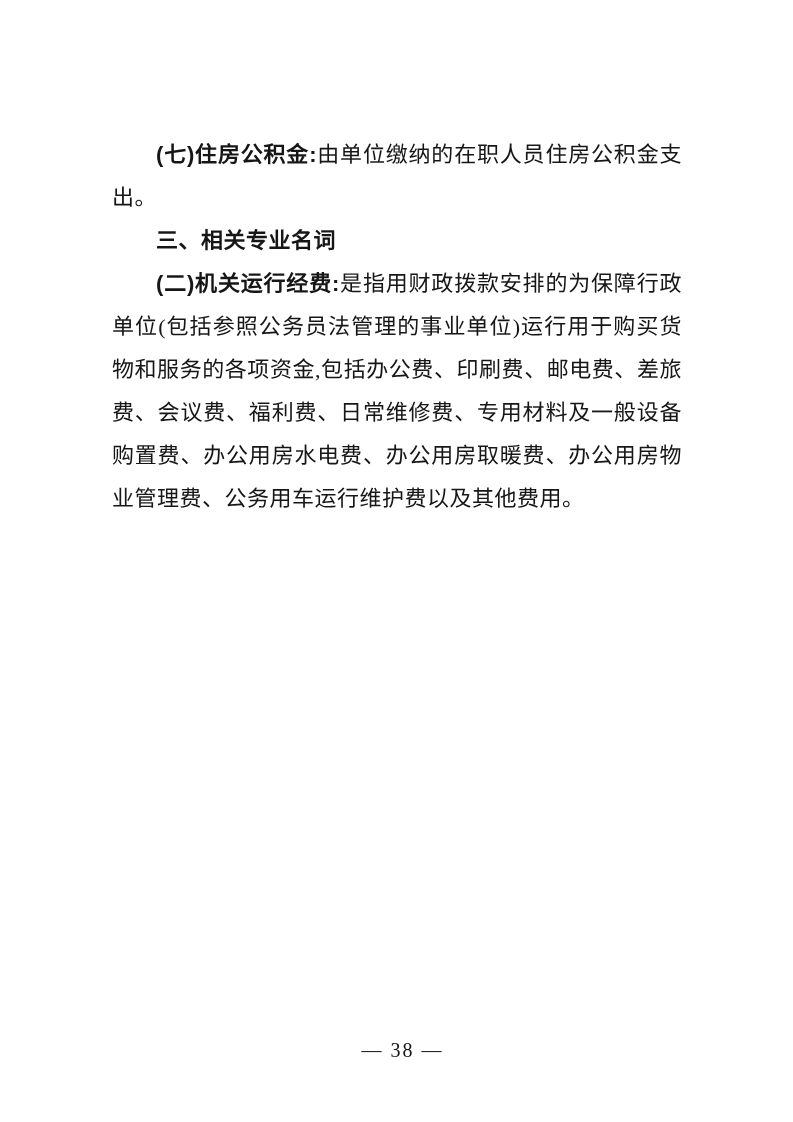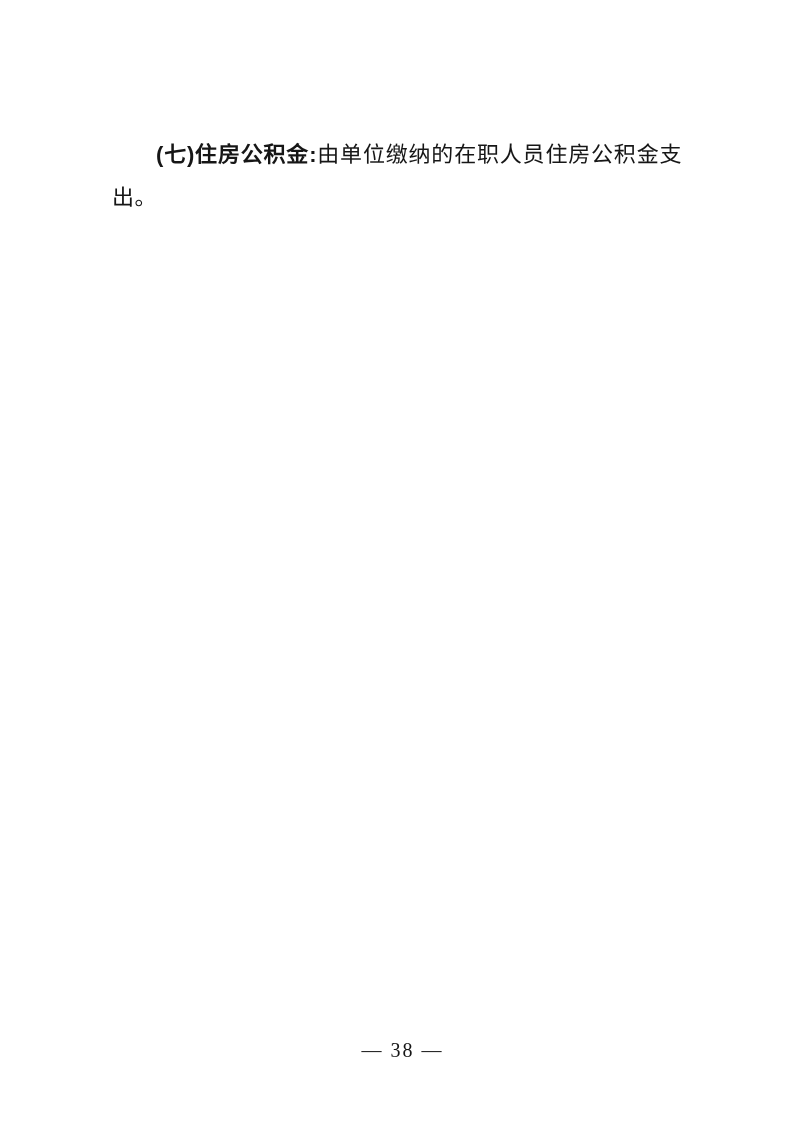--- a/index.html
+++ b/index.html
@@ -60,22 +60,24 @@
 </style>
 </head>
 <body>
 
 <div class="page">
 
   <main class="content">
 
     <p class="para"><span class="runin-label">(七)住房公积金:</span><span>由单位缴纳的在职人员住房公积金支出。</span></p>
 
+    <h2 class="section-heading">三、相关专业名词</h2>
 
 
+    <p class="para"><span class="runin-label">(二)机关运行经费:</span><span>是指用财政拨款安排的为保障行政单位(包括参照公务员法管理的事业单位)运行用于购买货物和服务的各项资金,包括办公费、印刷费、邮电费、差旅费、会议费、福利费、日常维修费、专用材料及一般设备购置费、办公用房水电费、办公用房取暖费、办公用房物业管理费、公务用车运行维护费以及其他费用。</span></p>
 
   </main>
 
   <footer class="footer">
     <span>— 38 —</span>
   </footer>
 
 </div>
 
 </body></html>

